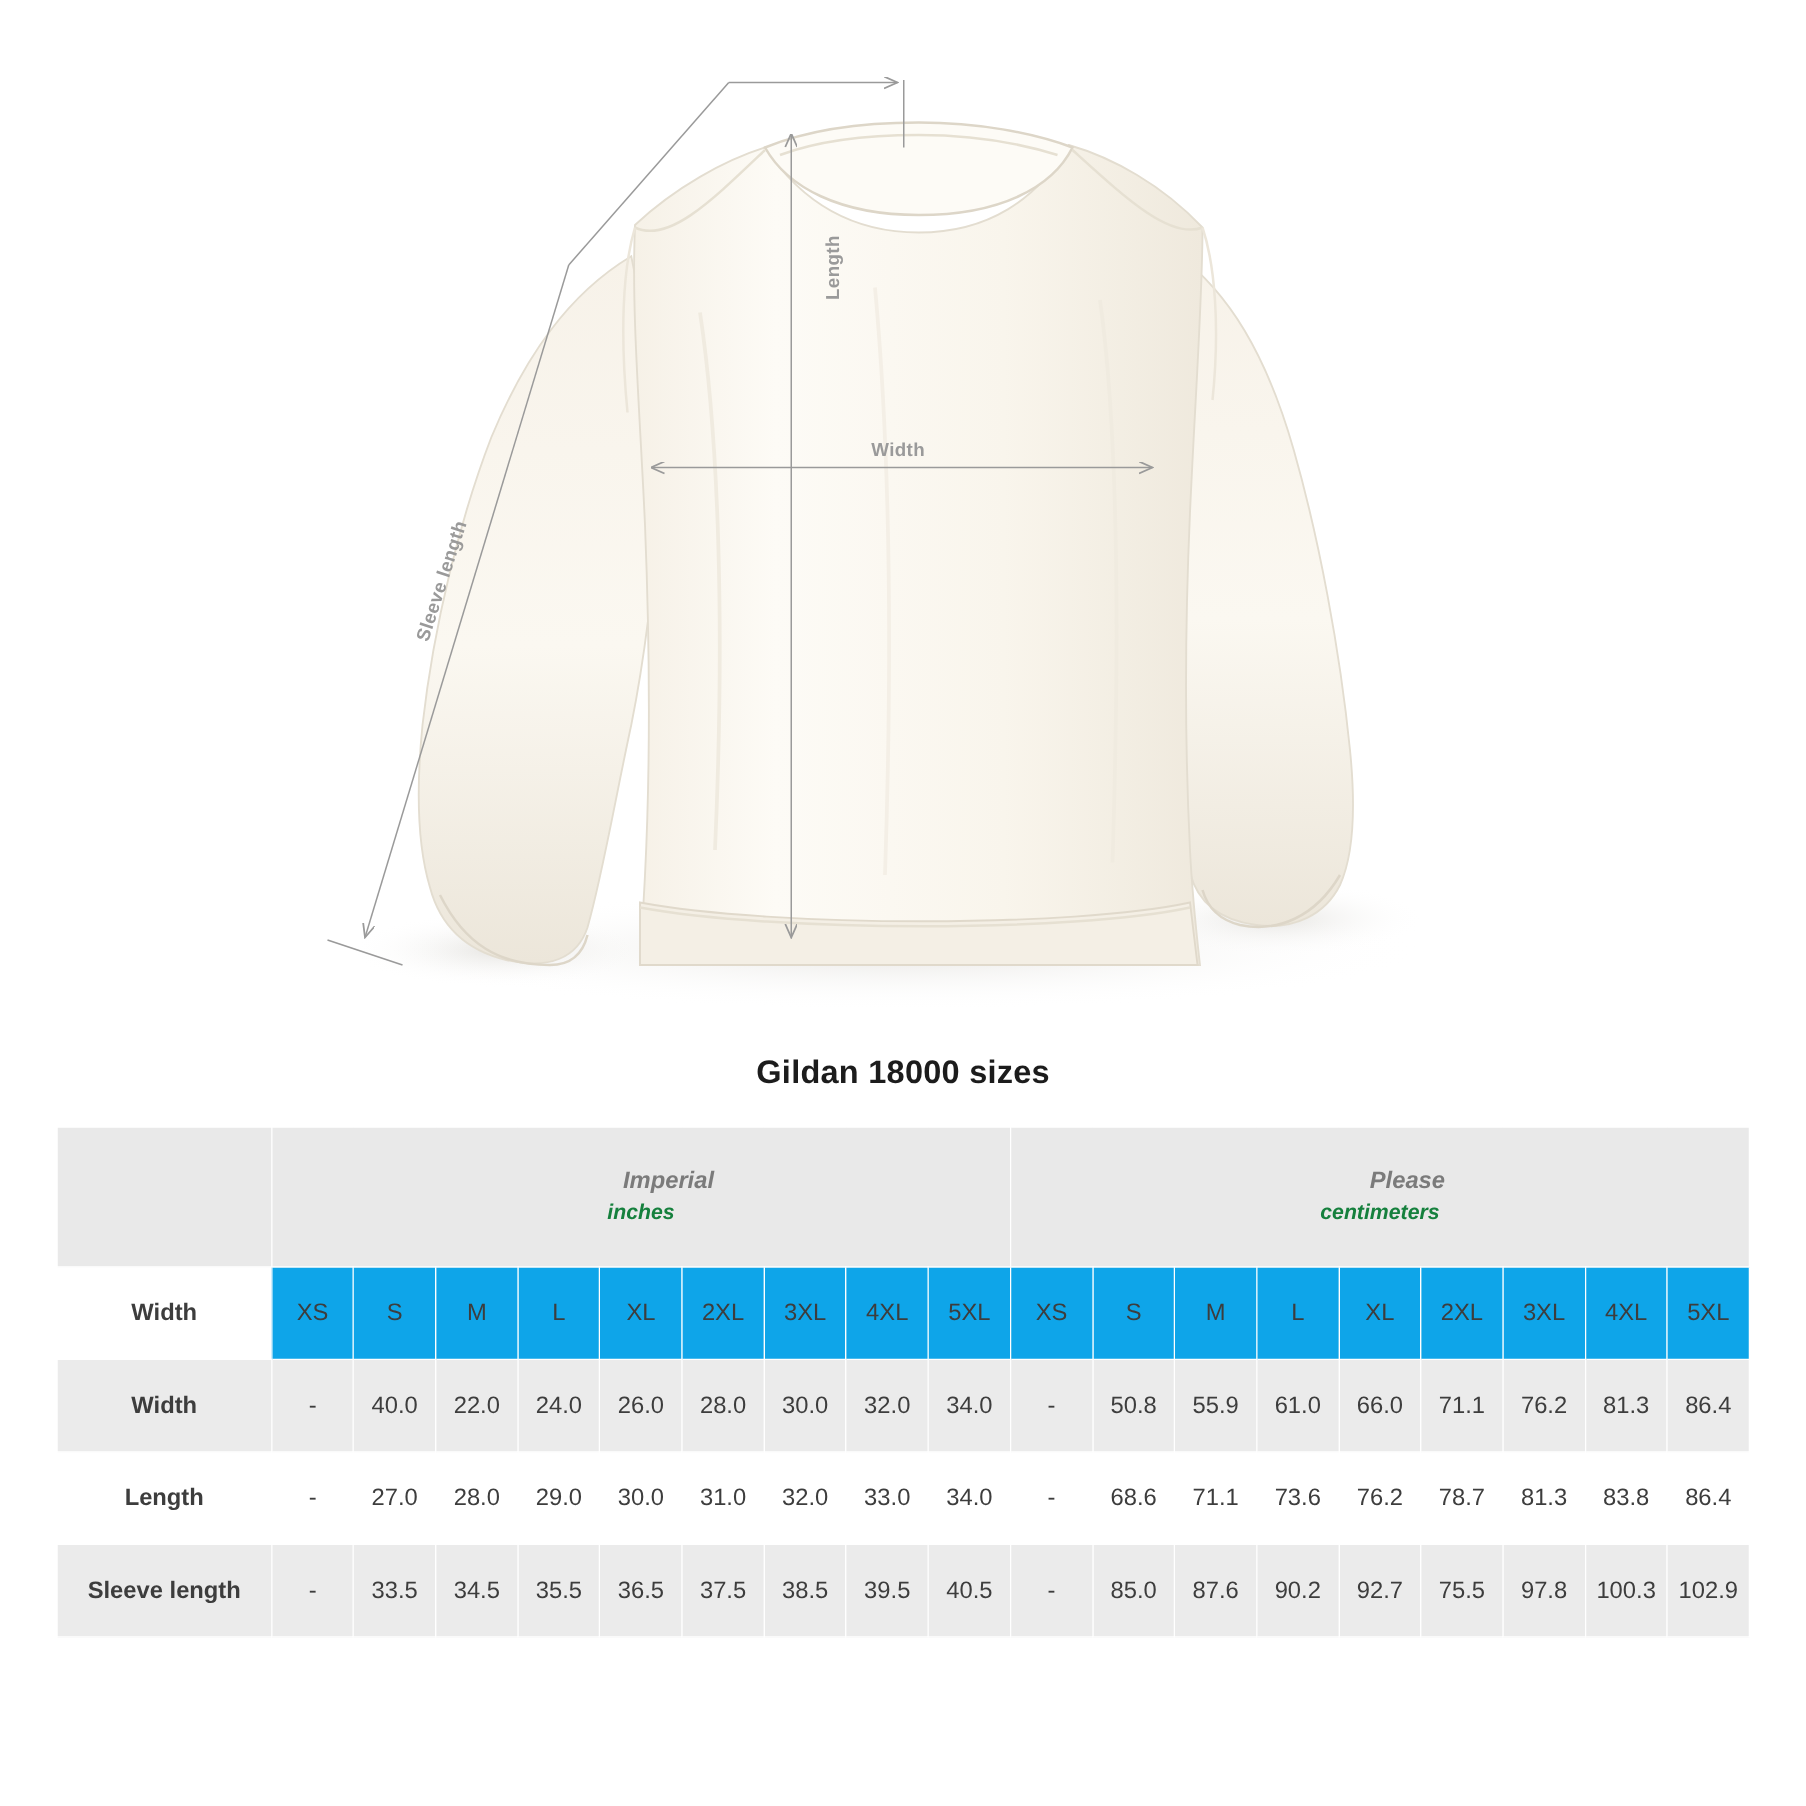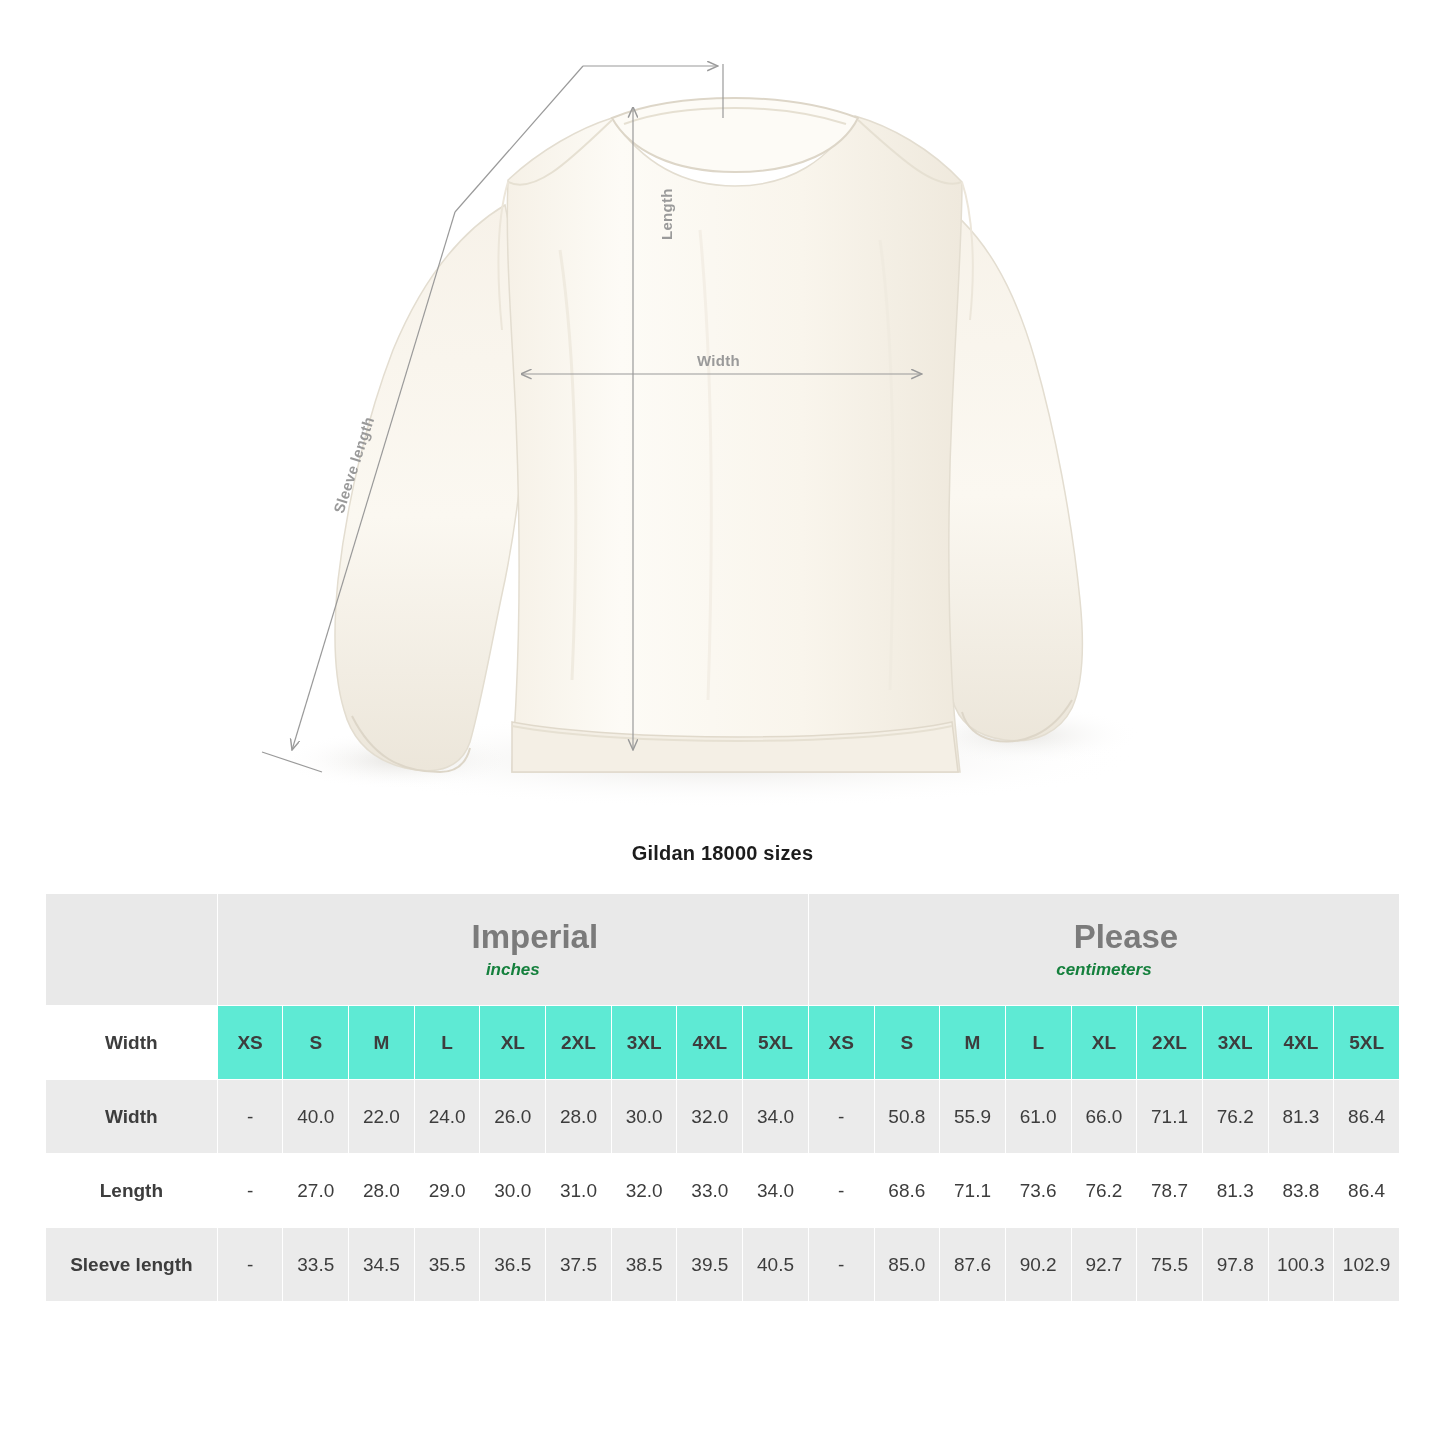--- a/index.html
+++ b/index.html
@@ -46,21 +46,21 @@
     transform: rotate(-72deg);
     transform-origin: left top;
   }
 
   
   .title-block {
     text-align: center;
     margin-top: 12px;
   }
   .chart-title {
-    font-size: 20px;
+    font-size: 26px;
     font-weight: bold;
     color: #1c1c1c;
     margin: 0 0 16px 0;
     letter-spacing: 0.2px;
   }
   .chart-note {
     font-size: 17px;
     font-style: italic;
     color: #5c5c5c;
     margin: 0;
@@ -81,37 +81,38 @@
     text-align: center;
     font-size: 19px;
     color: #3d3d3d;
   }
   .unit-head {
     background: #e9e9e9;
     height: 112px;
     vertical-align: middle;
   }
   .unit-head .unit-name {
-    font-size: 33px;
+    font-size: 19px;
+    font-style: italic;
     font-weight: bold;
     color: #7b7b7b;
     line-height: 1.25;
     padding-left: 44px;
   }
   .unit-head .unit-sub {
     font-size: 17px;
     font-style: italic;
     color: #15803d;
     line-height: 1.5;
   }
   .hdr-row th {
-    background: #5eead4;
+    background: #0ea5e9;
     height: 74px;
     font-size: 19px;
-    font-weight: bold;
+    font-weight: normal;
     color: #3d3d3d;
   }
   .hdr-row th.rowlabel {
     background: #ffffff;
   }
   tr.band td {
     height: 74px;
   }
   tr.band-grey td { background: #ebebeb; }
   tr.band-white td { background: #ffffff; }

